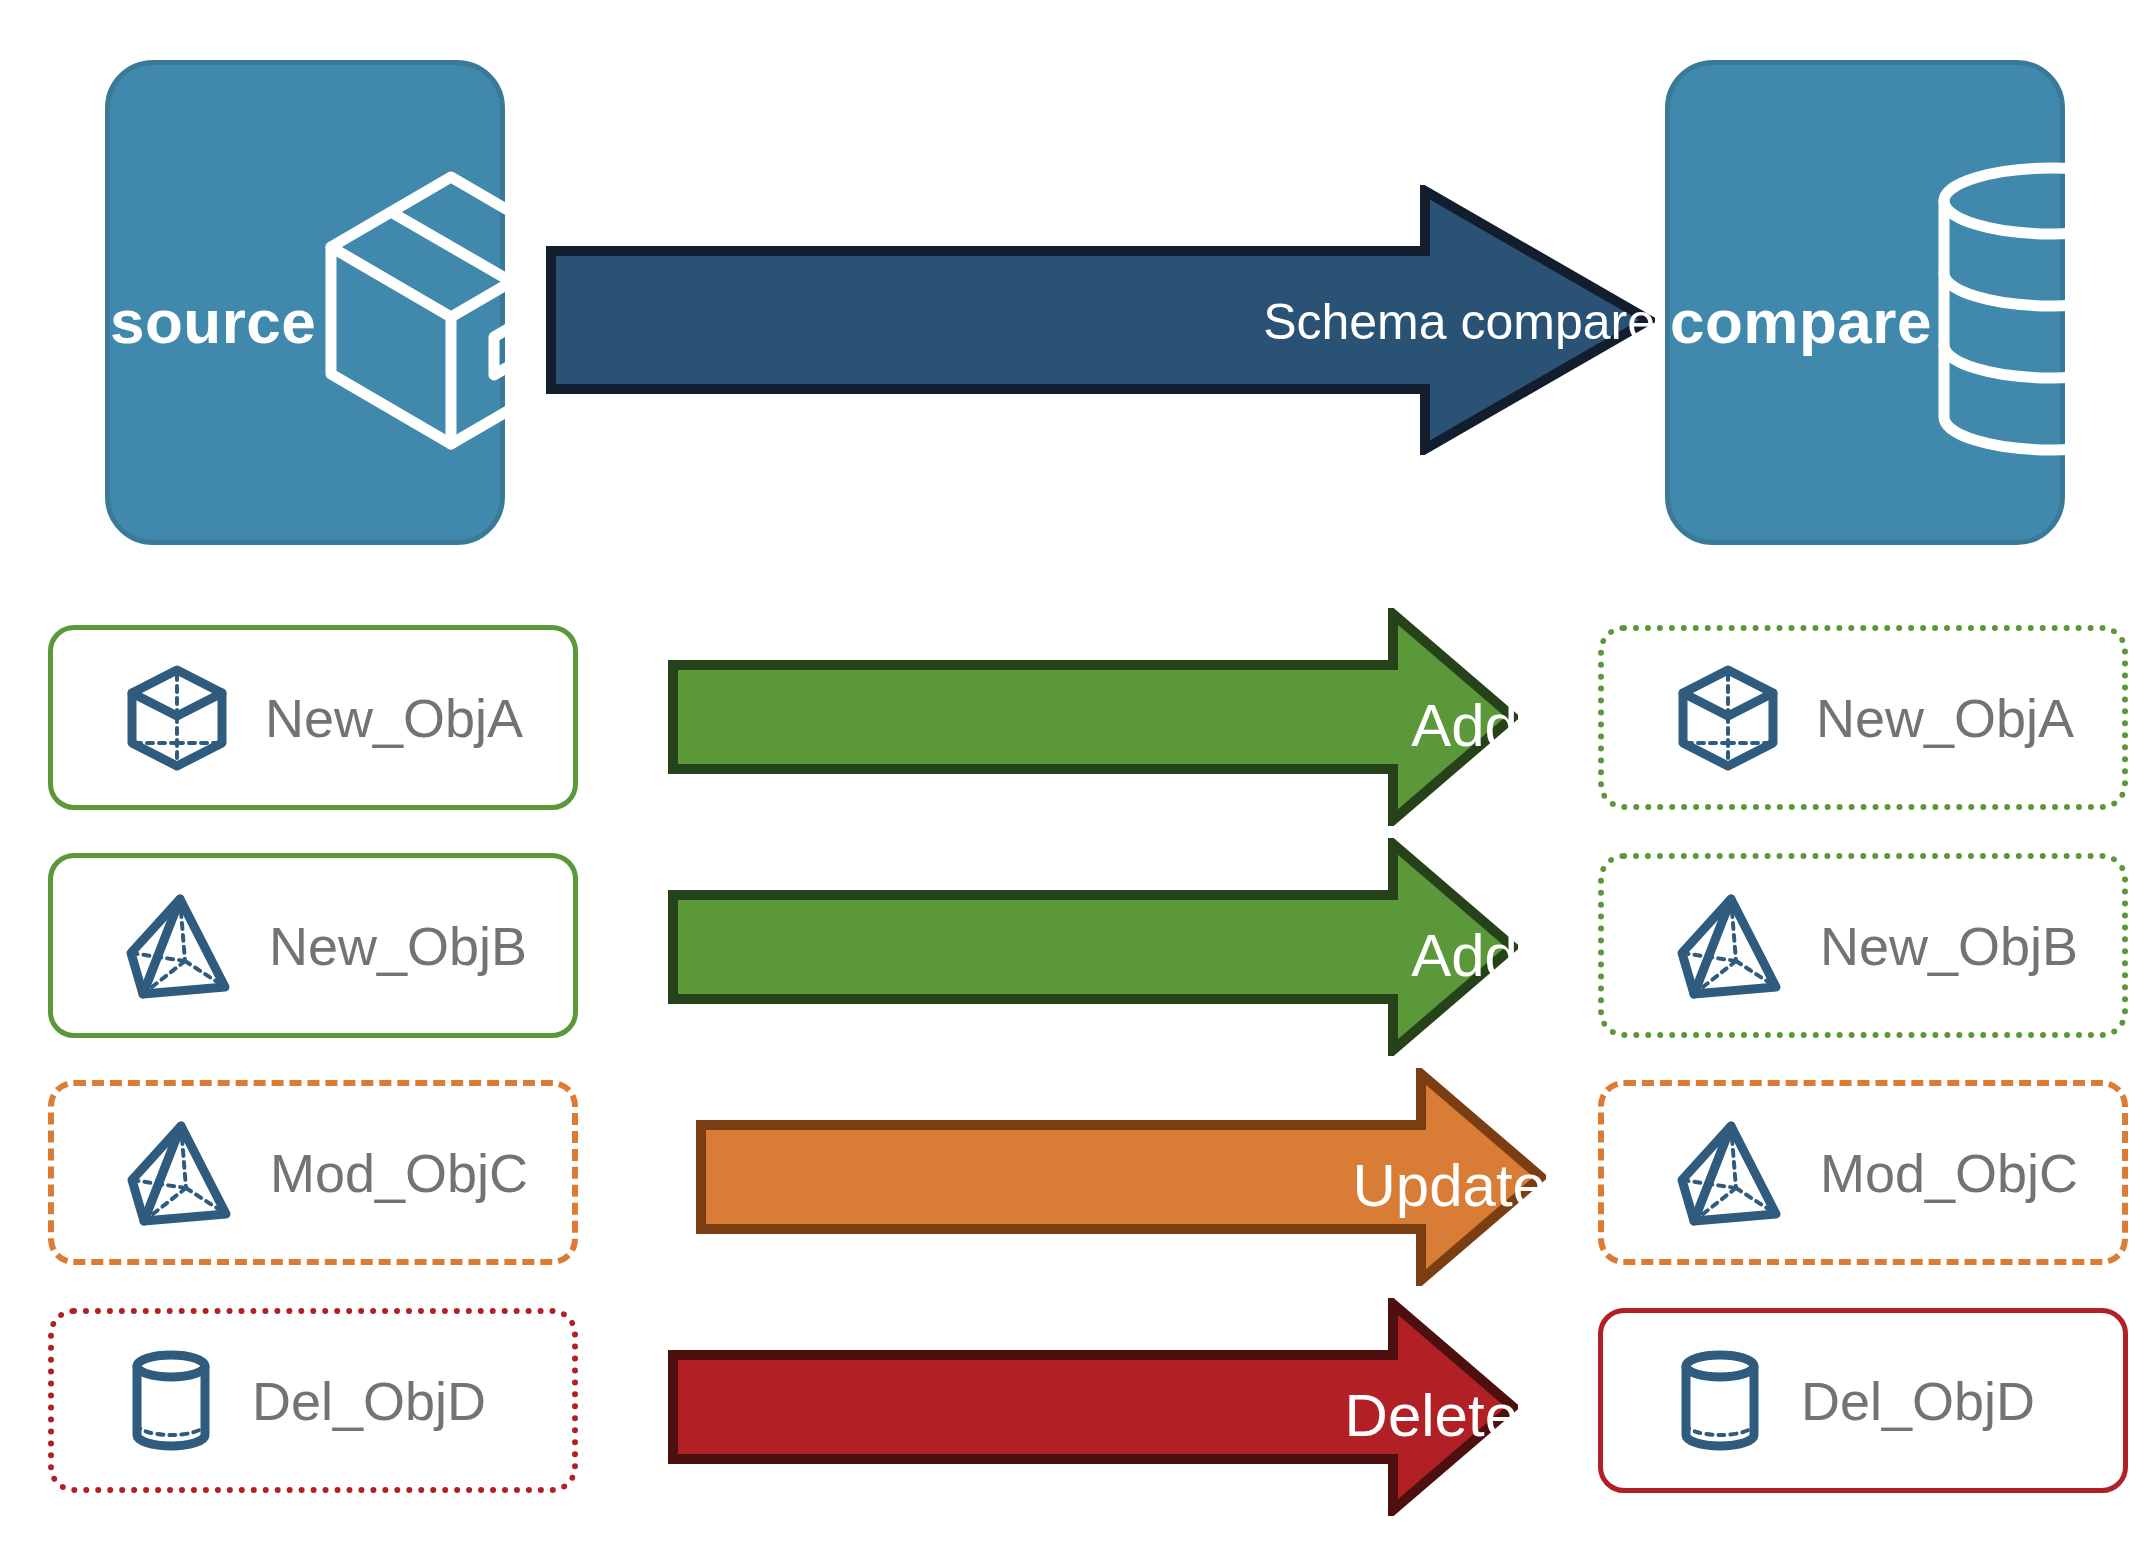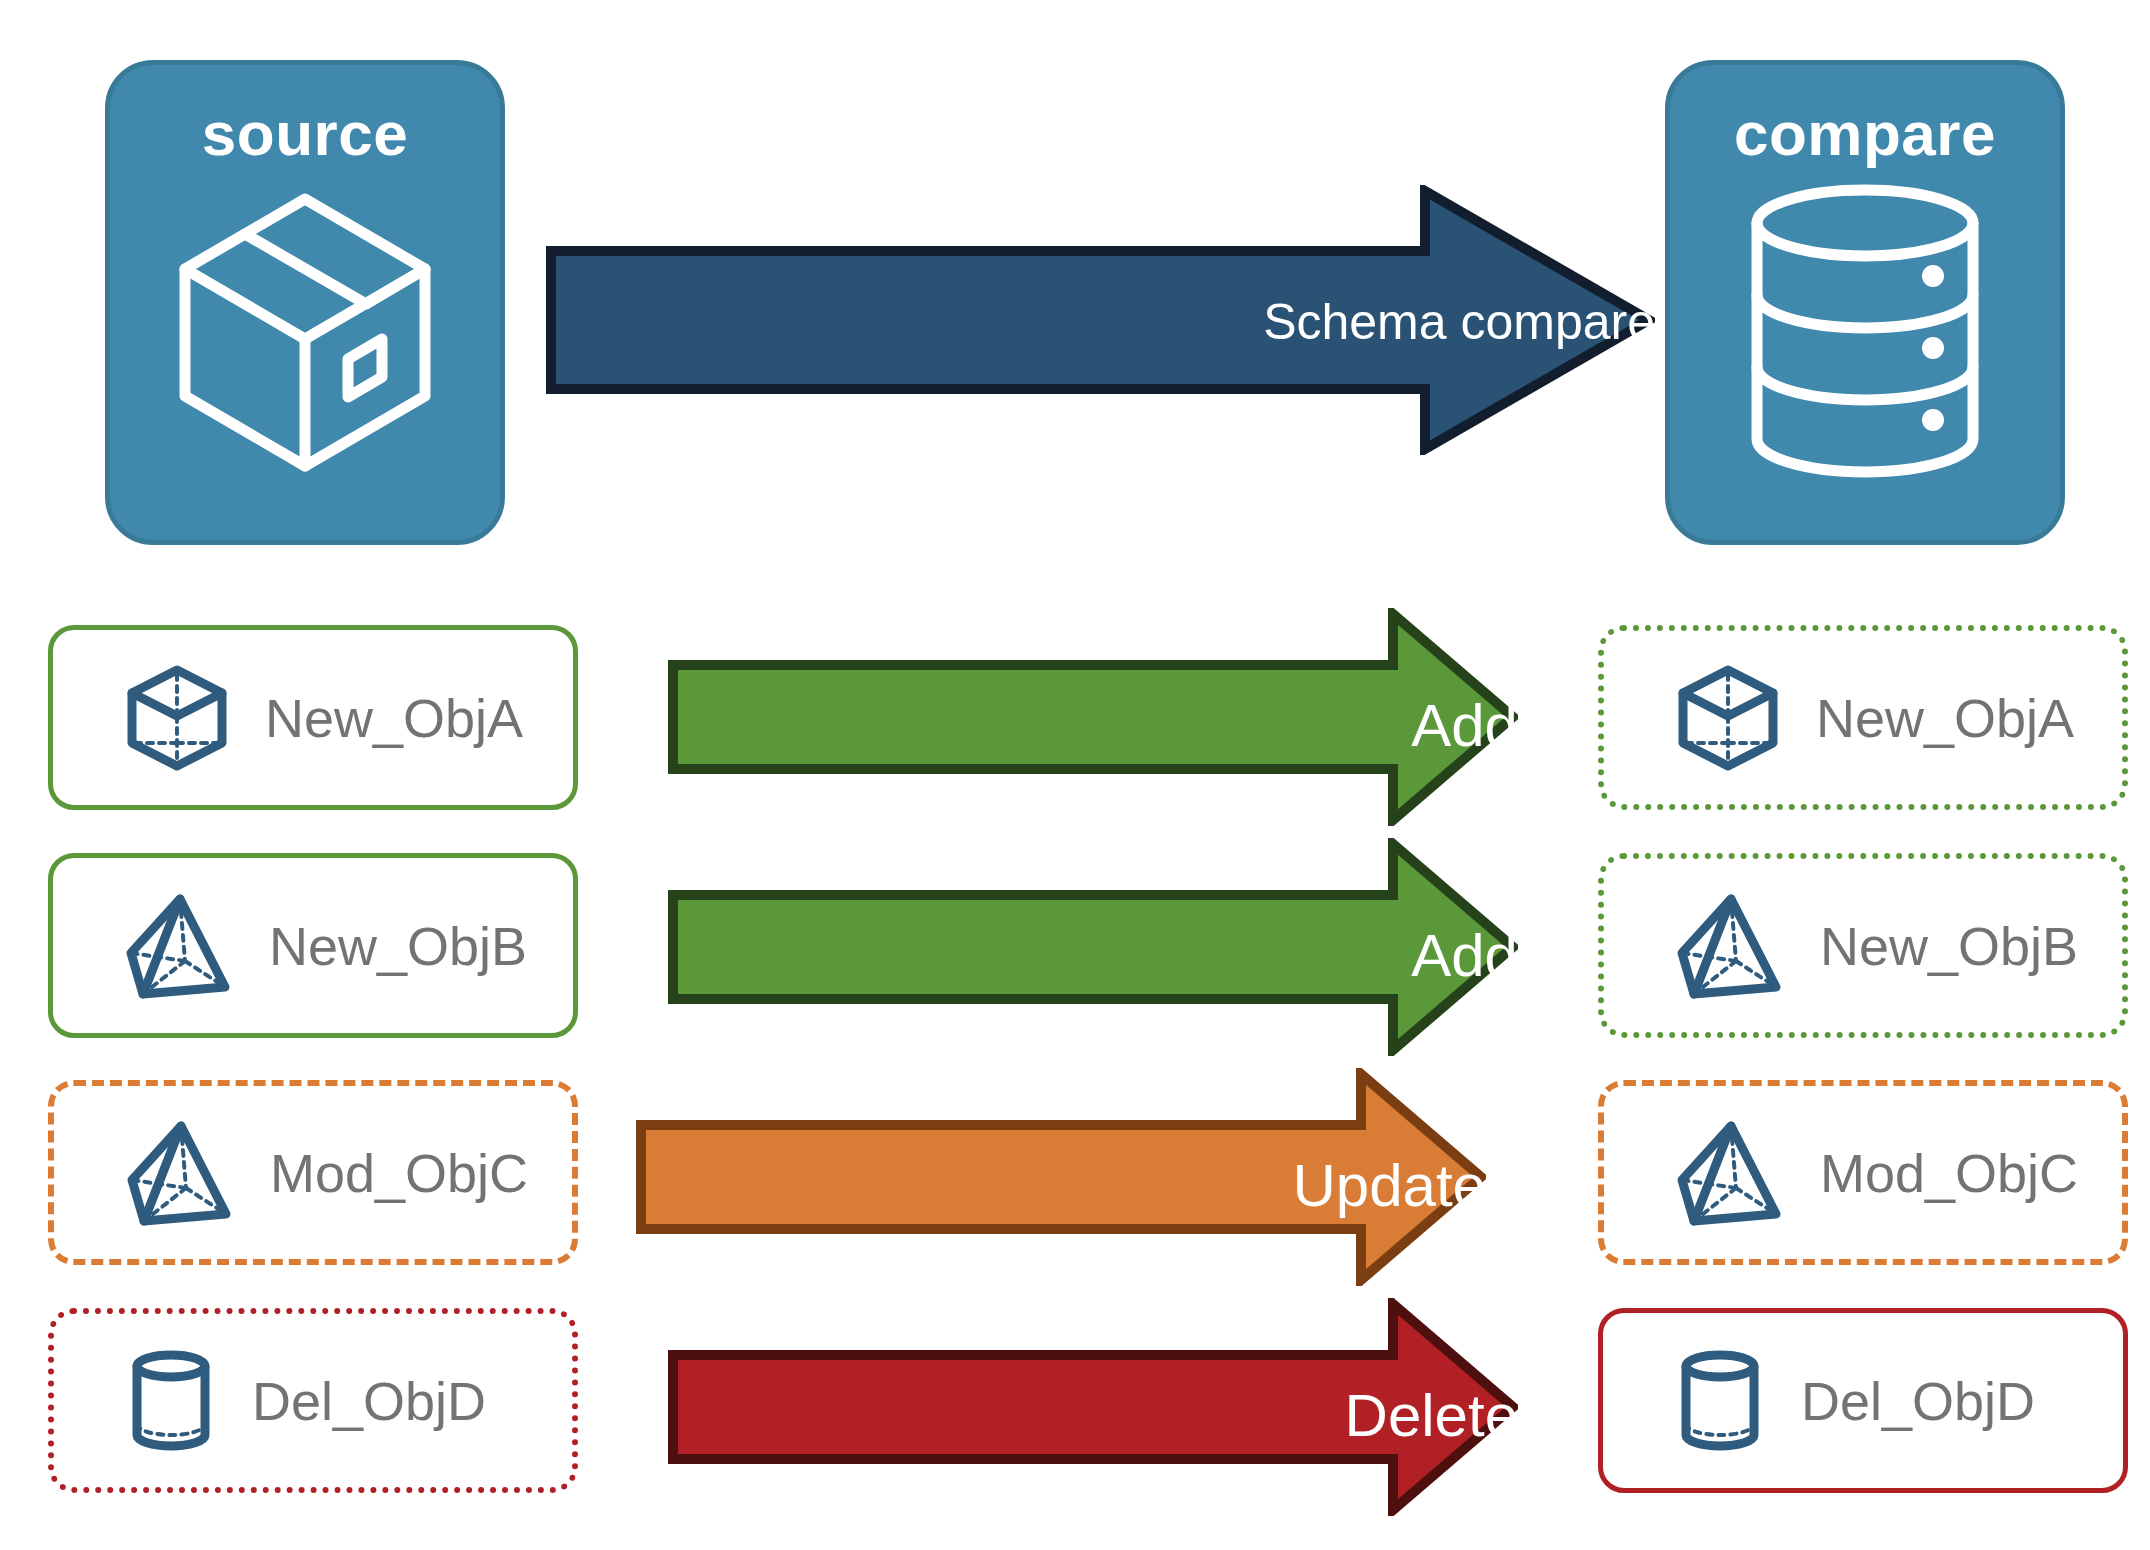--- a/index.html
+++ b/index.html
@@ -21,21 +21,21 @@
   }
 
   
   .endpoint {
     position: absolute;
     background: #4189AC;
     border: 5px solid #3A7A99;
     border-radius: 48px;
     box-sizing: border-box;
     display: flex;
-    flex-direction: column;
+    flex-direction: row;
     align-items: center;
   }
   .endpoint-title {
     color: #ffffff;
     font-weight: bold;
     font-size: 62px;
     letter-spacing: 0.5px;
     margin-top: 38px;
     line-height: 1;
   }
@@ -247,21 +247,21 @@
           <line x1="55" y1="8" x2="60" y2="70"></line>
           <line x1="60" y1="70" x2="6" y2="62"></line>
           <line x1="60" y1="70" x2="100" y2="96"></line>
           <line x1="60" y1="70" x2="18" y2="103"></line>
         </g>
       </svg>
     </span>
     <span class="obj-label">Mod_ObjC</span>
   </div>
 
-  <div class="row-arrow" style="left:636px; top:1068px; width:850px; height:218px;">
+  <div class="row-arrow" style="left:696px; top:1068px; width:850px; height:218px;">
     <svg width="850" height="218" viewBox="0 0 850 218">
       <polygon points="5,57 725,57 725,6 845,109 725,212 725,161 5,161" fill="#D97C35" stroke="#7A3E12" stroke-width="10" stroke-linejoin="miter"></polygon>
     </svg>
     <div class="arrow-label" style="top:88px;">Update</div>
   </div>
 
   <div class="obj-card b-dashed-orange" style="left:1598px; top:1080px; width:530px; height:185px;">
     <span class="obj-icon">
       <svg width="108" height="110" viewBox="0 0 108 110">
         <g fill="none" stroke="#2E5B7E" stroke-width="9" stroke-linejoin="round" stroke-linecap="round">

